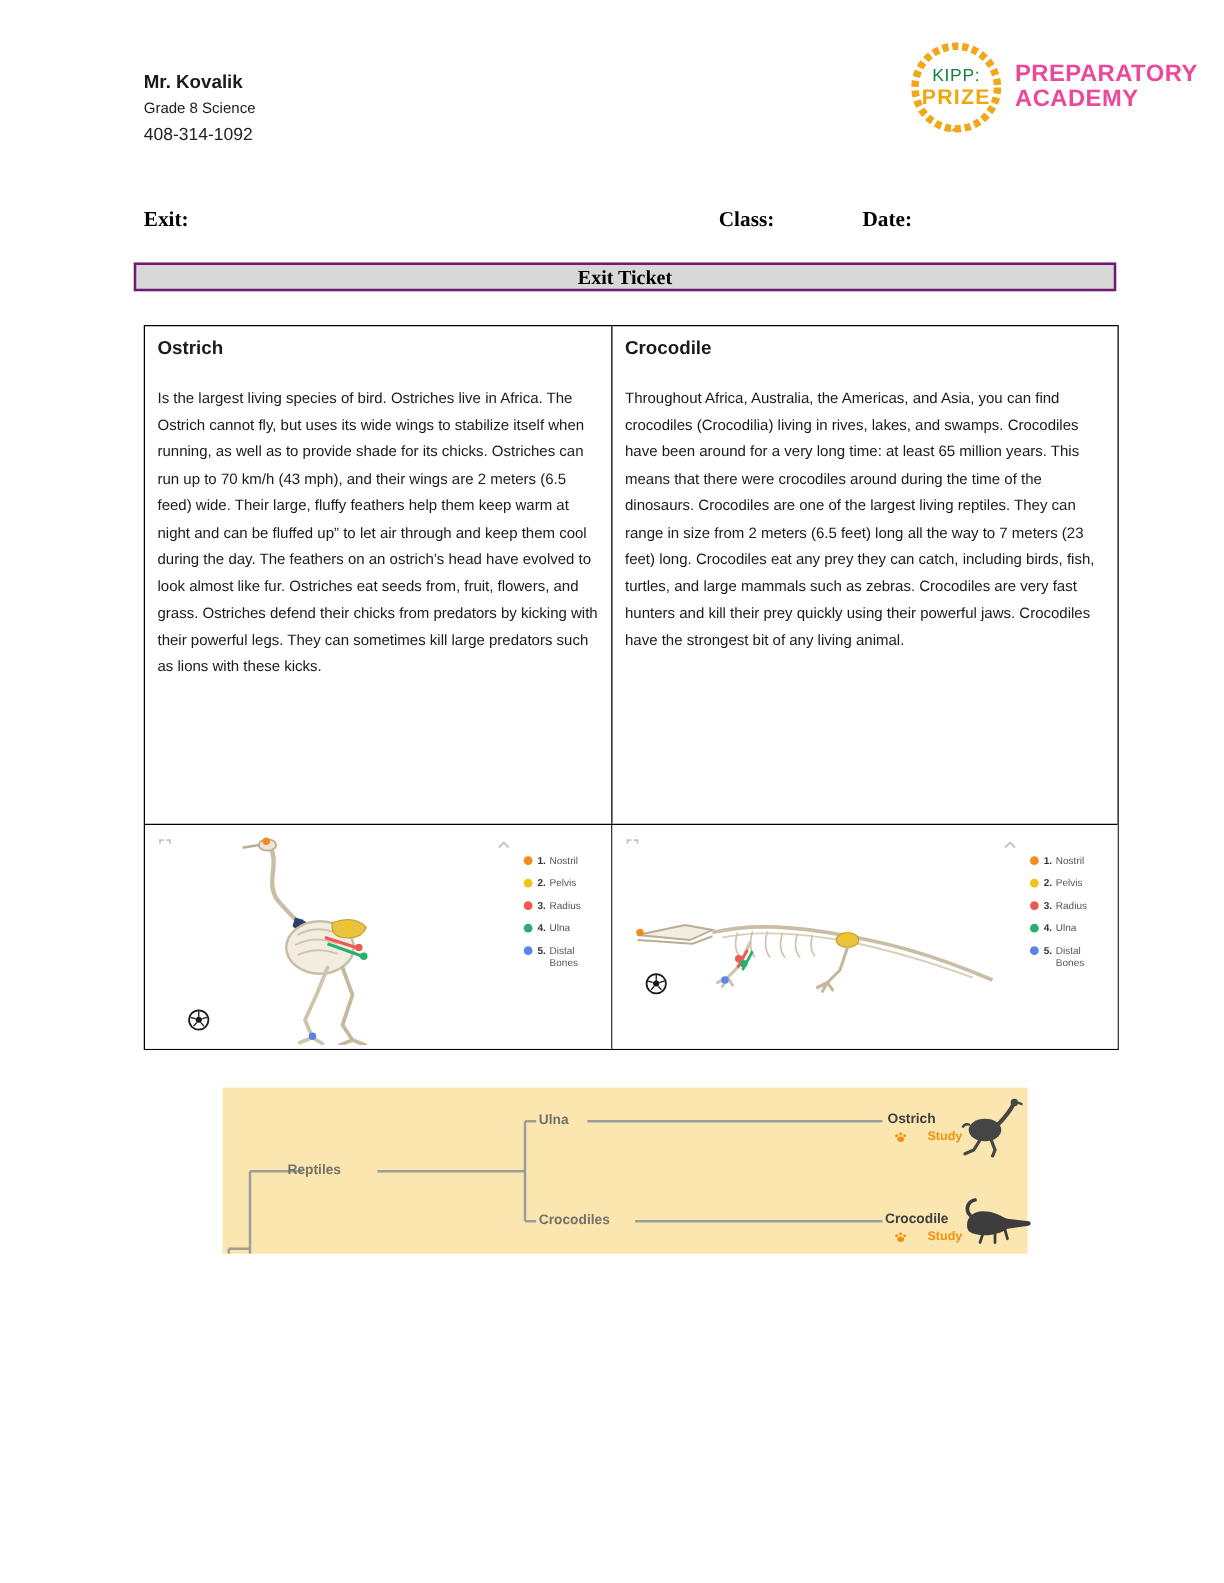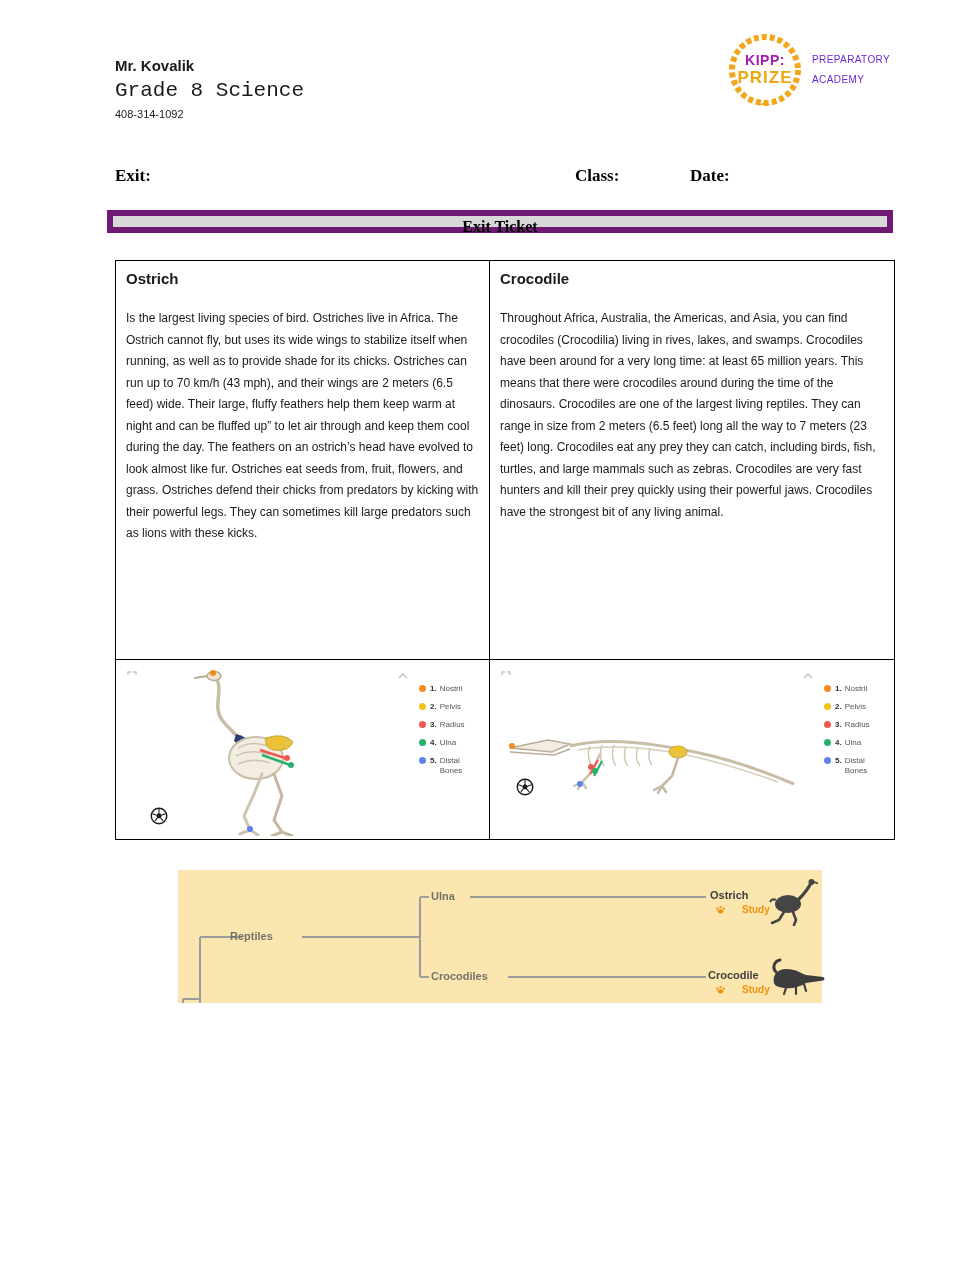--- a/index.html
+++ b/index.html
@@ -3,38 +3,38 @@
 <meta charset="utf-8">
 <style>
   * { margin:0; padding:0; box-sizing:border-box; }
   html,body { background:#ffffff; }
   body { font-family:"Liberation Sans", sans-serif; color:#1a1a1a; }
   .page { position:relative; width:979px; height:1266px; background:#fff; overflow:hidden; }
 
   
   .teacher-block { position:absolute; left:115px; top:57px; }
   .teacher-name { font-size:15px; font-weight:700; }
-  .course-title { font-size:21px; margin-top:5px;font-family:Liberation Mono, monospace; }
-  .phone-number { font-size:11px; margin-top:6px; color:#222; }
+  .course-title { font-size:12px; margin-top:5px; }
+  .phone-number { font-size:14px; margin-top:6px; color:#222; }
 
   .logo { position:absolute; left:728px; top:33px; display:flex; align-items:center; gap:10px; }
   .badge { position:relative; width:74px; height:74px; }
   .badge svg { position:absolute; left:0; top:0; }
   .badge-text { position:absolute; left:0; top:0; width:74px; height:74px; display:flex; flex-direction:column; align-items:center; justify-content:center; }
-  .kipp-word { font-size:14px; font-weight:700; color:#a21caf; letter-spacing:.5px; }
+  .kipp-word { font-size:14px; font-weight:400; color:#15803d; letter-spacing:.5px; }
   .prize-word { font-size:17px; font-weight:700; color:#f0a70f; letter-spacing:1px; }
   .logo-name { display:flex; flex-direction:column; justify-content:center; }
-  .logo-name div { font-size:10px; font-weight:400; color:#6d28d9; letter-spacing:.4px; line-height:20px; }
+  .logo-name div { font-size:19px; font-weight:700; color:#ec4899; letter-spacing:.4px; line-height:20px; }
 
   
   .field-label { position:absolute; top:166px; font-family:"Liberation Serif", serif; font-weight:700; font-size:17px; color:#000; }
   .fl-name { left:115px; } .fl-class { left:575px; } .fl-date { left:690px; }
 
   
-  .banner { position:absolute; left:107px; top:210px; width:786px; height:23px; background:#d8d8d8; border:6px solid #701a75; text-align:center; }
+  .banner { position:absolute; left:107px; top:210px; width:786px; height:23px; background:#d8d8d8; border:2px solid #701a75; text-align:center; }
   .banner span { font-family:"Liberation Serif", serif; font-weight:700; font-size:16px; line-height:21px; color:#000; }
 
   
   .main-table { position:absolute; left:115px; top:260px; width:780px; border:1px solid #000; background:#fff; }
   .t-row { display:flex; }
   .t-row.texts { height:399px; border-bottom:1px solid #000; }
   .t-row.images { height:179px; }
   .cell { padding:9px 10px; }
   .cell.left { width:374px; border-right:1px solid #000; }
   .cell.right { flex:1; }

